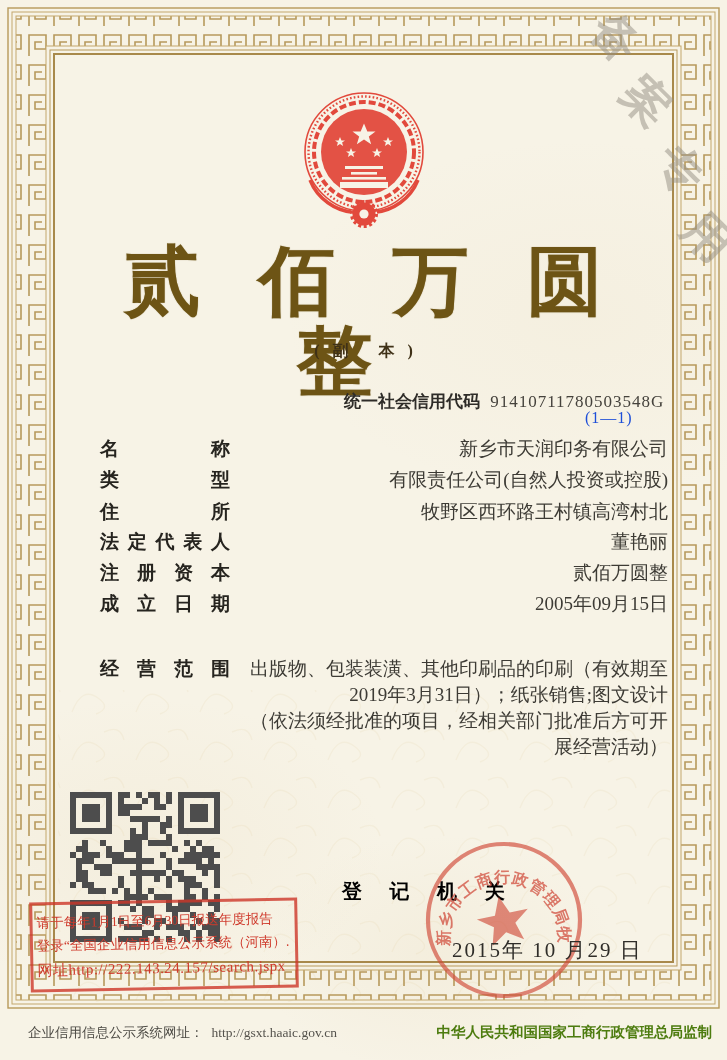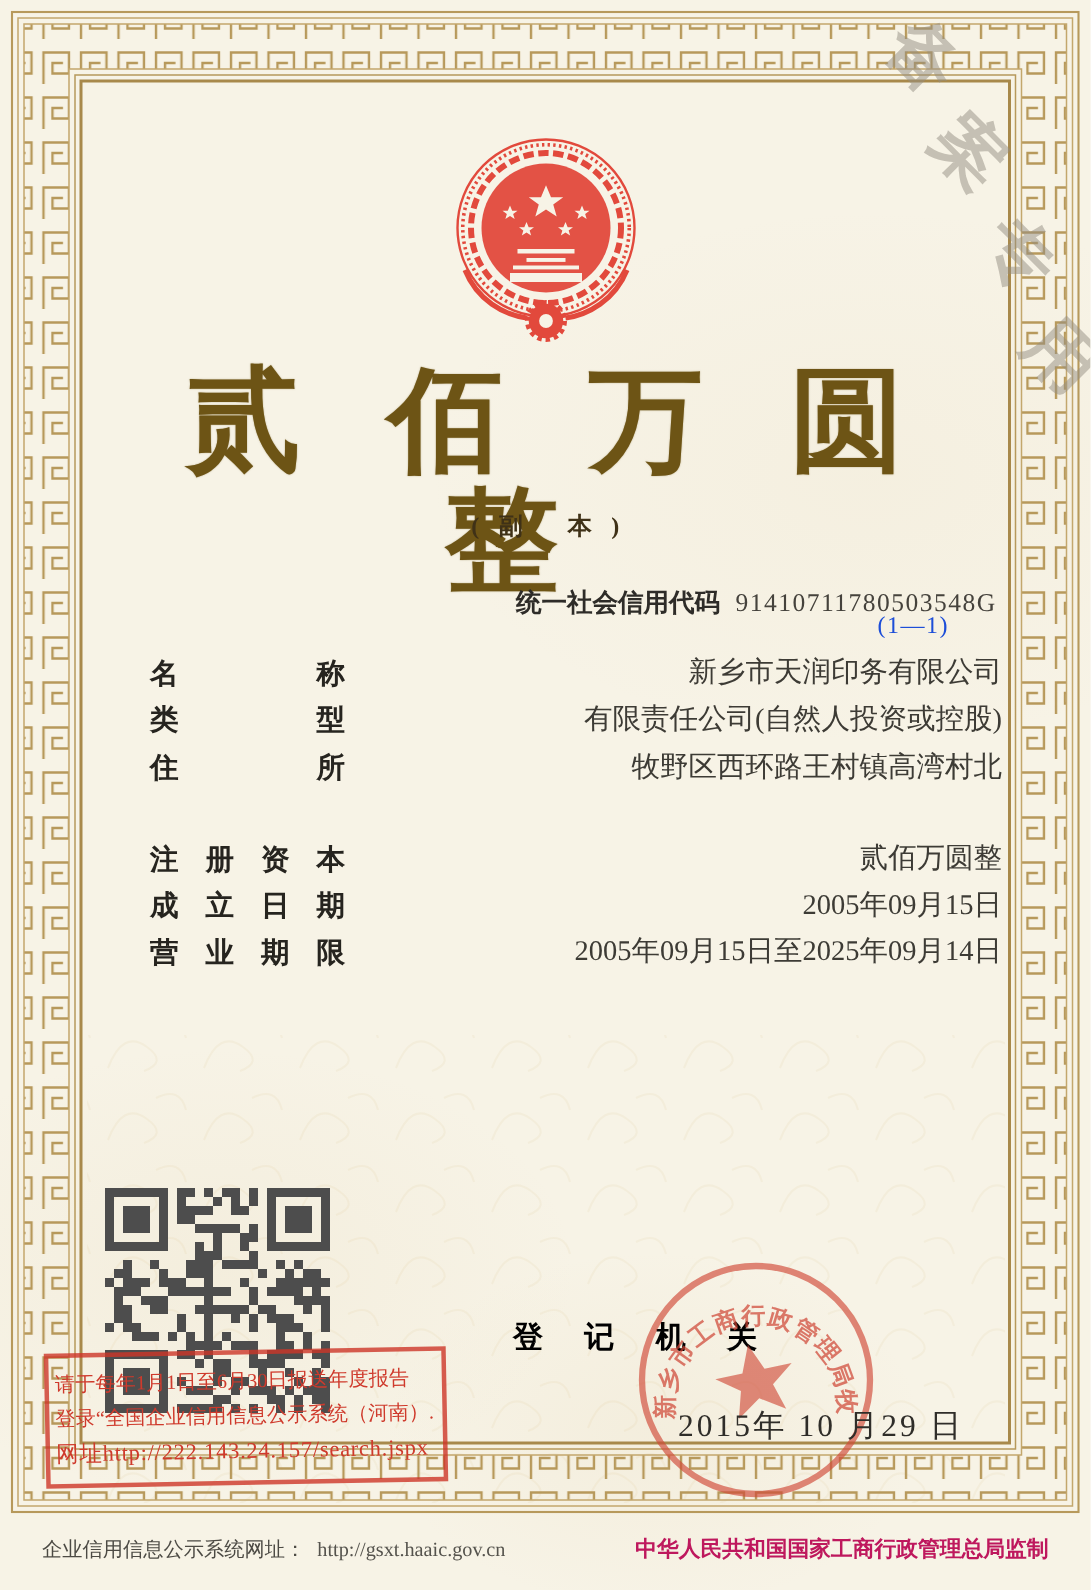--- a/index.html
+++ b/index.html
@@ -74,21 +74,21 @@
     padding:2px 4px;box-sizing:border-box;background:transparent;
   }
   .stamp-line{
     color:#cf3a2c;font-size:13.5px;white-space:nowrap;line-height:1.15;
     font-family:"Liberation Serif",serif;font-weight:500;
   }
   .stamp-line.url{font-size:15px;letter-spacing:.5px;}
   
   #footer-left{left:28px;top:1024px;z-index:4;font-size:13.5px;color:#4c4a44;white-space:nowrap;text-align:center;}
   #footer-left .url{font-family:"Liberation Serif",serif;margin-left:8px;color:#55534d;}
-  #footer-right{right:28px;top:1023px;z-index:4;font-size:14.5px;color:#be185d;font-weight:600;white-space:nowrap;}
+  #footer-right{right:15px;top:1023px;z-index:4;font-size:14.5px;color:#4d7c0f;font-weight:600;white-space:nowrap;}
   svg{display:block;}
 </style>
 </head>
 <body>
 
 <div id="page">
 
   <svg class="abs" width="727" height="1060" viewBox="0 0 727 1060" style="left:0;top:0;z-index:2;">
     <defs>
       <pattern id="gk" patternUnits="userSpaceOnUse" width="25" height="30">
@@ -164,31 +164,36 @@
     <span class="field-value">新乡市天润印务有限公司</span>
   </div>
   <div class="field-row" style="top:467px;">
     <span class="field-label">类型</span>
     <span class="field-value">有限责任公司(自然人投资或控股)</span>
   </div>
   <div class="field-row" style="top:499px;">
     <span class="field-label">住所</span>
     <span class="field-value">牧野区西环路王村镇高湾村北</span>
   </div>
+  <div class="field-row" style="top:529px;">
+    <span class="field-label">法定代表人</span>
+    <span class="field-value">董艳丽</span>
+  </div>
   <div class="field-row" style="top:560px;">
     <span class="field-label">注册资本</span>
     <span class="field-value">贰佰万圆整</span>
   </div>
   <div class="field-row" style="top:591px;">
     <span class="field-label">成立日期</span>
     <span class="field-value">2005年09月15日</span>
   </div>
-  <div class="field-row" style="top:622px;">
-    <span class="field-label">营业期限</span>
-    <span class="field-value">2005年09月15日至2025年09月14日</span>
+  <div class="field-row" style="top:656px;">
+    <span class="field-label">经营范围</span>
+    <span class="field-value">出版物、包装装潢、其他印刷品的印刷（有效期至2019年3月31日）；纸张销售;图文设计
+（依法须经批准的项目，经相关部门批准后方可开展经营活动）</span>
   </div>
 
   <svg id="qr" class="abs" width="152" height="152" viewBox="0 0 152 152">
       <rect x="48" y="0" width="6" height="6" fill="#4d4d4d"></rect>
       <rect x="54" y="0" width="6" height="6" fill="#4d4d4d"></rect>
       <rect x="66" y="0" width="6" height="6" fill="#4d4d4d"></rect>
       <rect x="78" y="0" width="6" height="6" fill="#4d4d4d"></rect>
       <rect x="84" y="0" width="6" height="6" fill="#4d4d4d"></rect>
       <rect x="96" y="0" width="6" height="6" fill="#4d4d4d"></rect>
       <rect x="48" y="6" width="6" height="6" fill="#4d4d4d"></rect>

